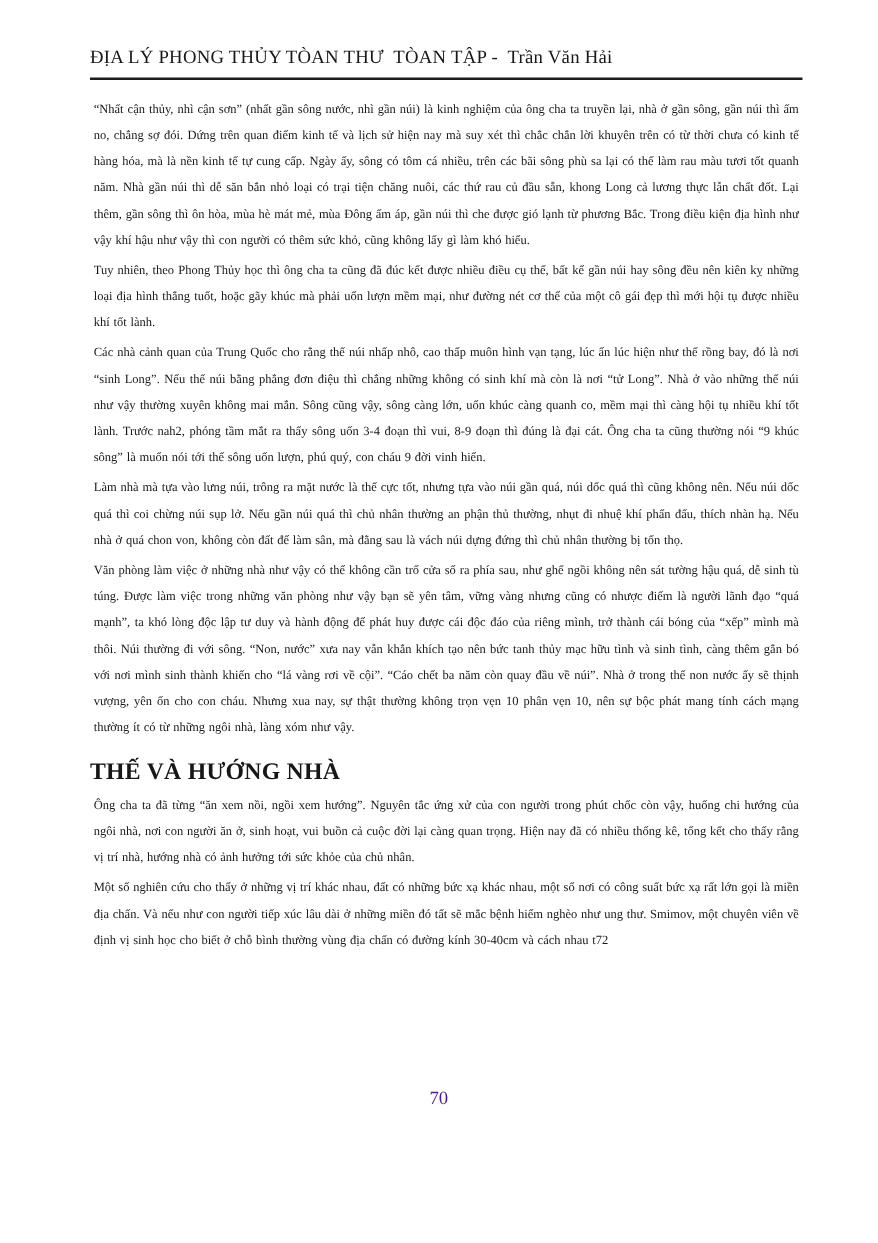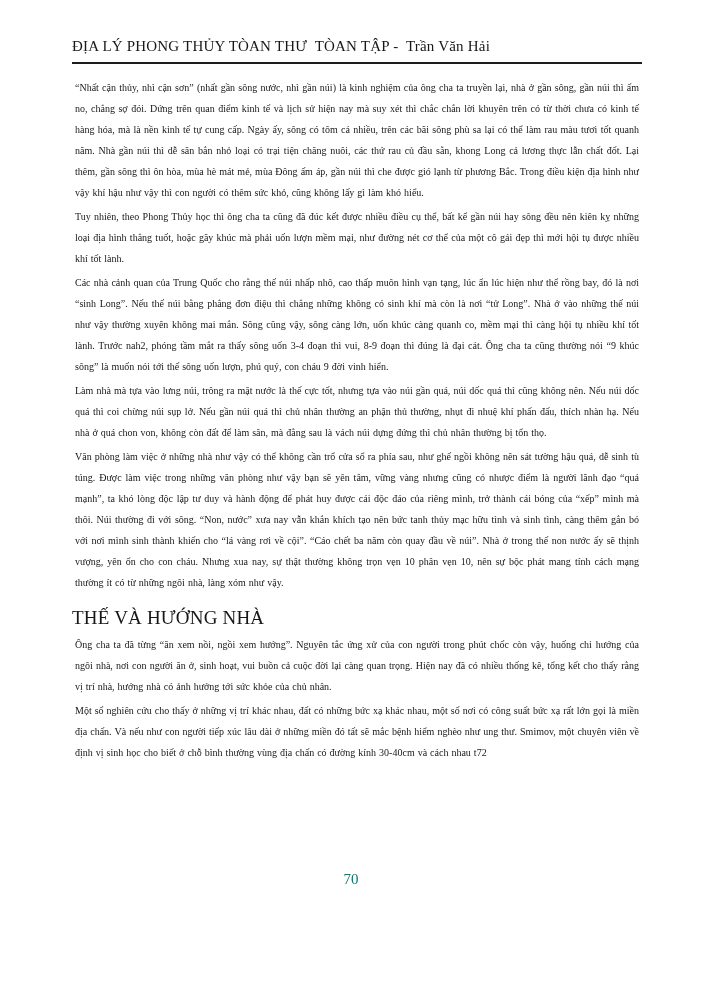--- a/index.html
+++ b/index.html
@@ -36,32 +36,32 @@
   }
   .body-text p {
     margin: 3px;
     font-size: 10px;
     line-height: 21px;
     text-align: justify;
     word-spacing: 0.5px;
   }
   .section-heading {
     font-size: 19px;
-    font-weight: normal;
+    font-weight: bold;
     letter-spacing: 0.2px;
     margin: 14px 0 5px 0;
   }
   .page-number {
     position: absolute;
     bottom: 40px;
     left: 0;
     width: 100%;
     text-align: center;
     font-size: 15px;
-    color: #0f766e;
+    color: #4c1d95;
   }
 </style>
 </head>
 <body>
 
 <div class="page">
   <div class="content">
     <div class="header-title">ĐỊA LÝ PHONG THỦY TÒAN THƯ  TÒAN TẬP -  Trần Văn Hải</div>
     <div class="rule"></div>
 

